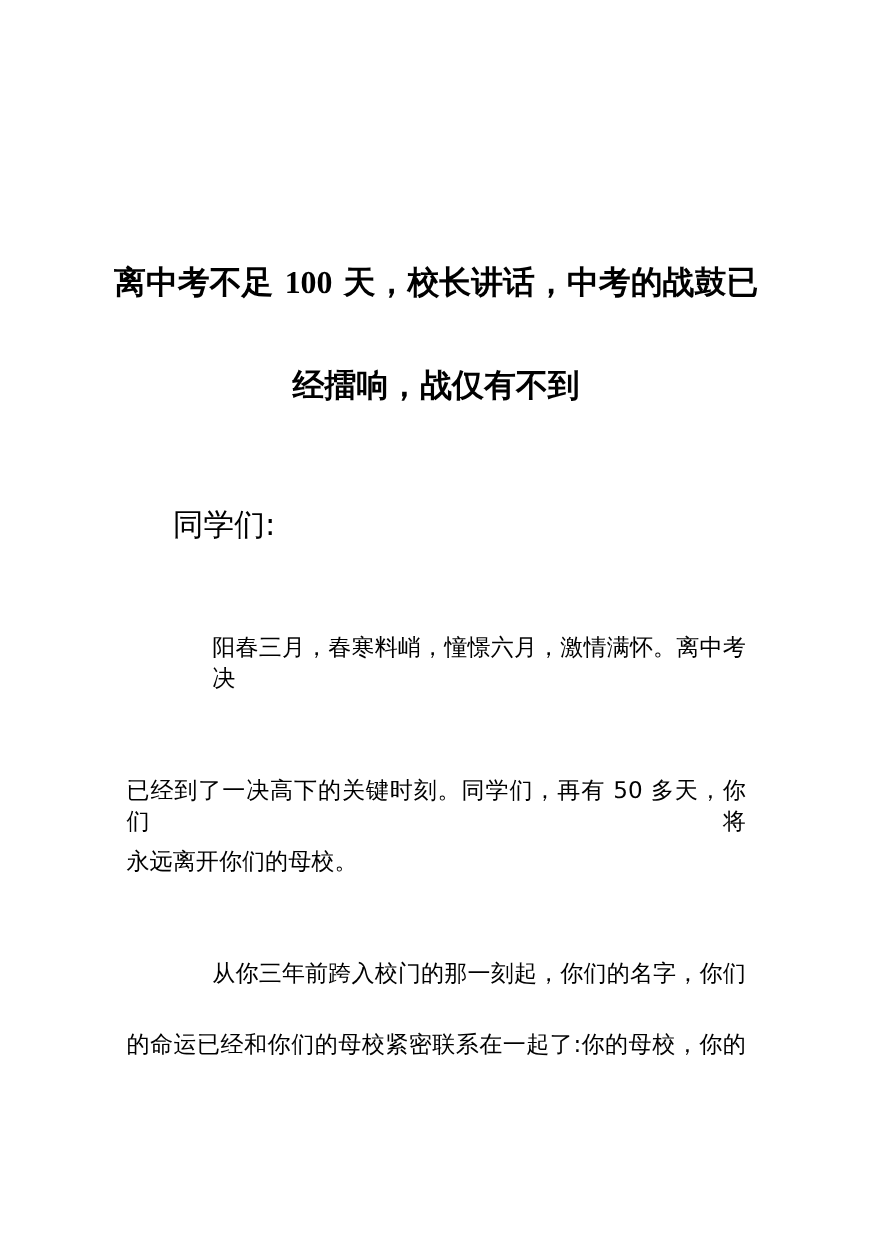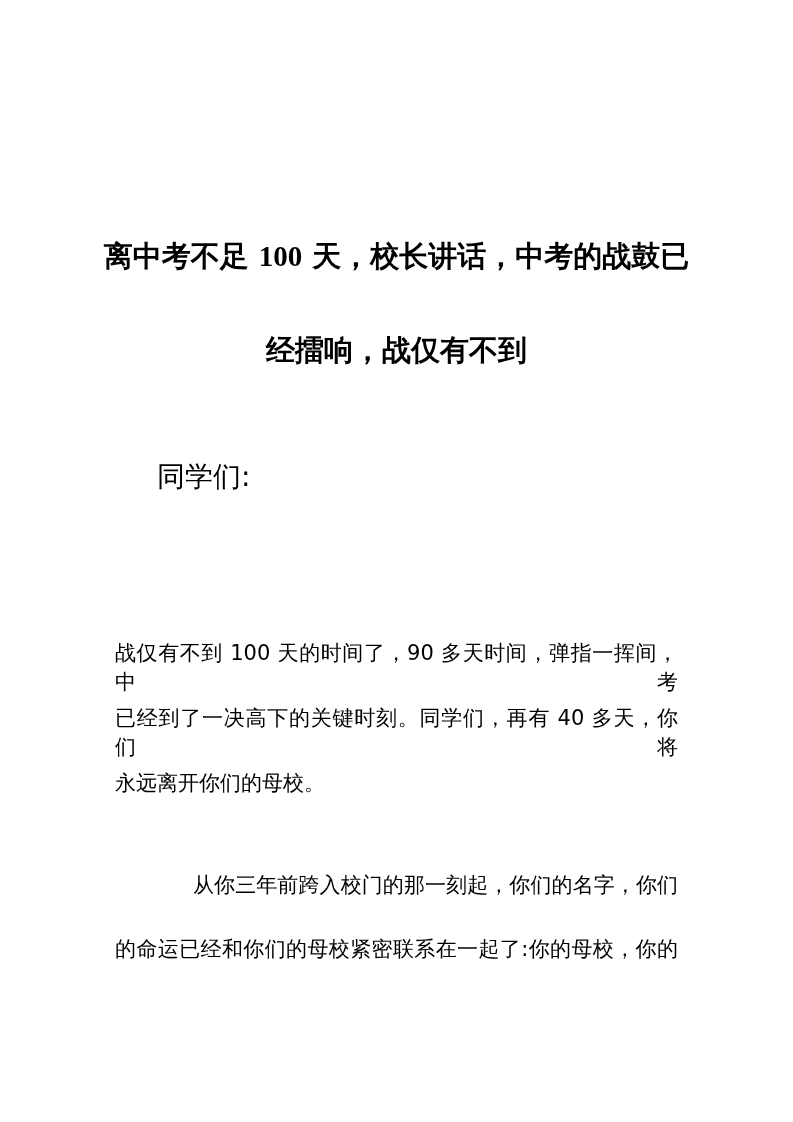--- a/index.html
+++ b/index.html
@@ -61,20 +61,20 @@
 
   <div class="title-line" style="top: 237px;">
     <span>离中考不足 </span><span class="title-num">100</span><span> 天，校长讲话，中考的战鼓已</span>
   </div>
   <div class="title-line" style="top: 331px;">
     <span>经擂响，战仅有不到</span>
   </div>
 
   <div class="salutation" style="top: 462px;">同学们:</div>
 
-  <div class="body-line justify" style="top: 639px;">战仅有不到 100 天的时间了，90 多天时间，弹指一挥间，中考</div>
-  <div class="body-line justify" style="top: 704px;">已经到了一决高下的关键时刻。同学们，再有 40 多天，你们将</div>
+  <div class="body-line justify indent" style="top: 574px;">阳春三月，春寒料峭，憧憬六月，激情满怀。离中考决</div>
+  <div class="body-line justify" style="top: 704px;">已经到了一决高下的关键时刻。同学们，再有 50 多天，你们将</div>
   <div class="body-line" style="top: 769px;">永远离开你们的母校。</div>
 
   <div class="body-line justify" style="top: 935px;">的命运已经和你们的母校紧密联系在一起了:你的母校，你的</div>
   <div class="body-line justify indent" style="top: 871px;">从你三年前跨入校门的那一刻起，你们的名字，你们</div>
 
 </div>
 
 </body></html>

